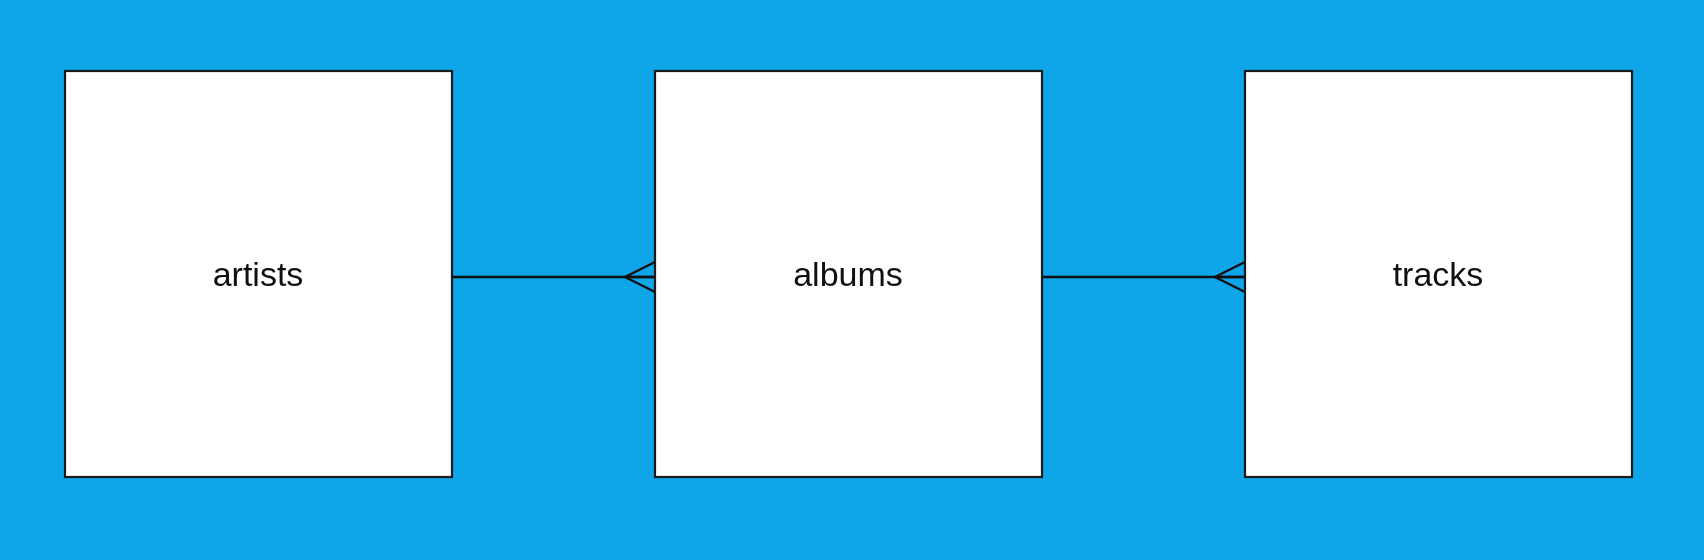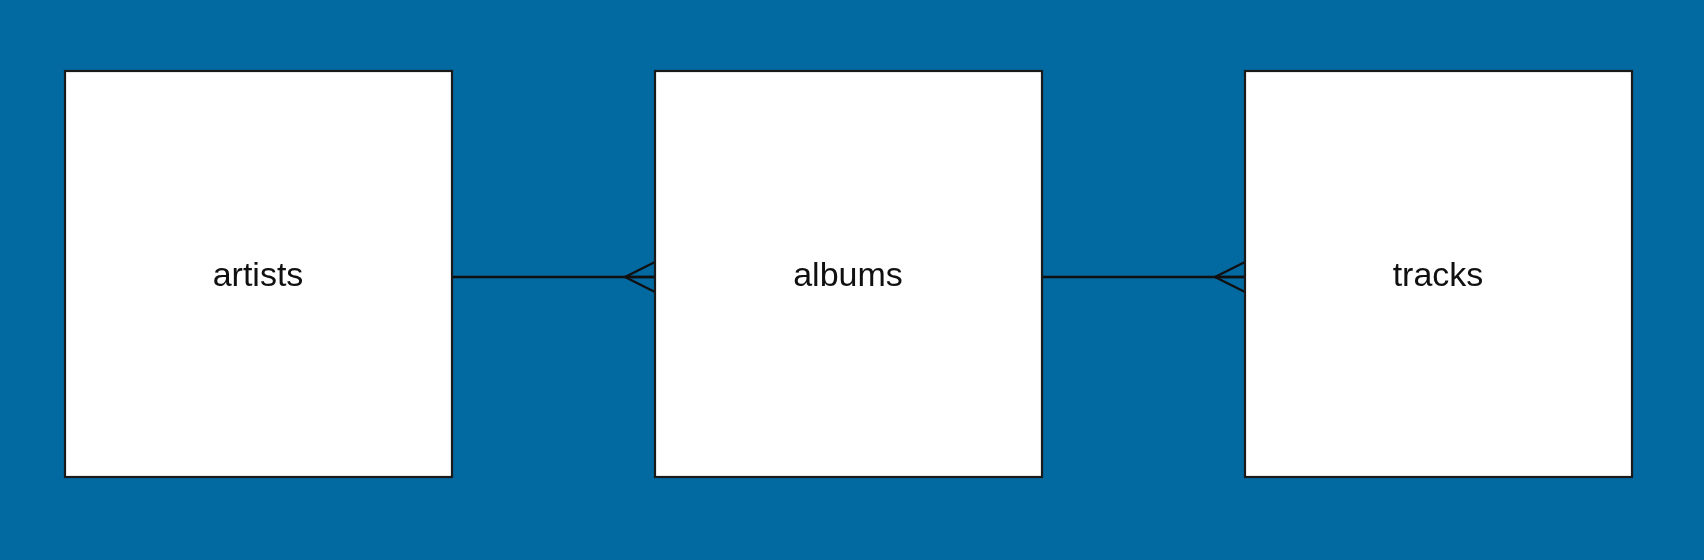--- a/index.html
+++ b/index.html
@@ -8,21 +8,21 @@
     padding: 0;
     background: #ffffff;
   }
   body {
     font-family: "Liberation Sans", sans-serif;
   }
   #canvas {
     position: relative;
     width: 1704px;
     height: 560px;
-    background: #0369a1;
+    background: #0ea5e9;
     overflow: hidden;
   }
   #diagram-svg {
     position: absolute;
     left: 0;
     top: 0;
     width: 1704px;
     height: 560px;
     display: block;
   }

